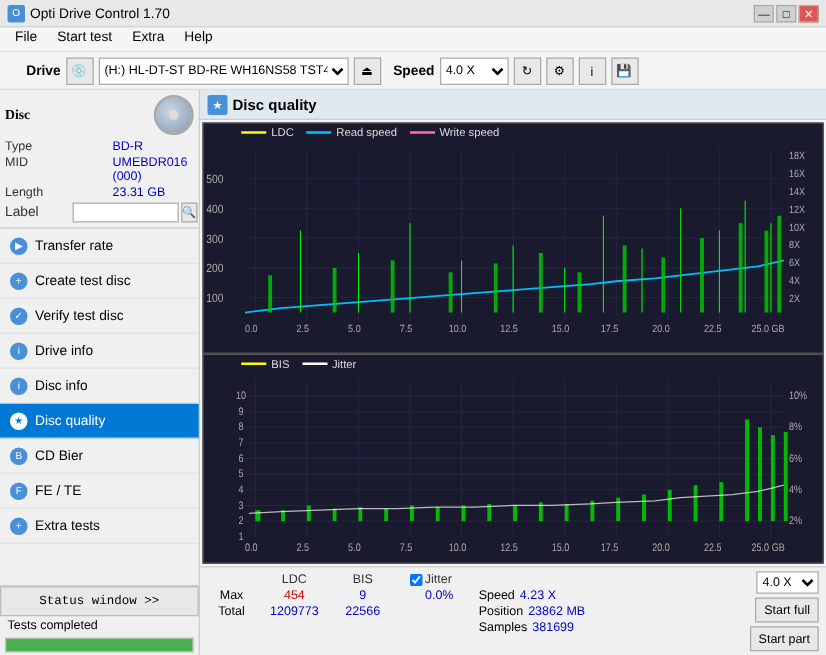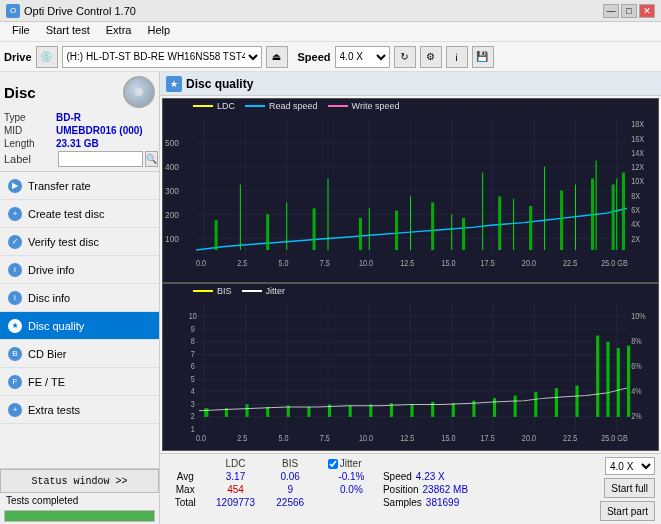--- a/index.html
+++ b/index.html
@@ -10,40 +10,40 @@
     .titlebar-left { display: flex; align-items: center; gap: 4px; font-size: 11px; }
     .titlebar-icon { width: 14px; height: 14px; background: #4a90d9; border-radius: 2px; display: flex; align-items: center; justify-content: center; color: white; font-size: 8px; }
     .titlebar-controls { display: flex; gap: 2px; }
     .titlebar-btn { width: 16px; height: 14px; background: #d0d0d0; border: 1px solid #aaa; font-size: 9px; display: flex; align-items: center; justify-content: center; cursor: pointer; }
 
     
     .menubar { background: #f5f5f5; height: 20px; display: flex; align-items: flex-start; padding: 0 4px; border-bottom: 1px solid #ddd; }
     .menu-item { padding: 2px 8px; font-size: 11px; cursor: pointer; }
 
     
-    .toolbar { background: #f5f5f5; height: 30px; display: flex; align-items: center; padding: 0 4px; border-bottom: 1px solid #ddd; gap: 4px; }
+    .toolbar { background: #f5f5f5; height: 30px; display: flex; align-items: center; padding: 0 21px; border-bottom: 1px solid #ddd; gap: 4px; }
     .toolbar-label { font-size: 11px; font-weight: bold; }
     .drive-select { height: 22px; font-size: 10px; width: 200px; border: 1px solid #aaa; background: white; }
     .toolbar-btn { width: 22px; height: 22px; background: #e8e8e8; border: 1px solid #aaa; display: flex; align-items: center; justify-content: center; cursor: pointer; font-size: 10px; }
     .speed-label { font-size: 11px; font-weight: bold; margin-left: 6px; }
     .speed-select { height: 22px; font-size: 10px; width: 55px; border: 1px solid #aaa; background: white; }
 
     
     .main { display: flex; height: calc(524px - 72px); }
 
     
     .sidebar { width: 160px; background: #f0f0f0; border-right: 1px solid #ccc; display: flex; flex-direction: column; }
 
     
     .disc-panel { padding: 4px; border-bottom: 1px solid #ccc; }
     .disc-header { display: flex; align-items: center; justify-content: space-between; margin-bottom: 4px; }
-    .disc-title { font-weight: bold; font-size: 15px; }
+    .disc-title { font-weight: bold; font-size: 11px; font-family: Liberation Serif, serif; }
     .disc-info-row { display: flex; gap: 0; font-size: 10px; margin-bottom: 2px; }
     .disc-info-label { color: #333; min-width: 52px; }
-    .disc-info-value { color: #0000cc; font-weight: 700; }
+    .disc-info-value { color: #0000cc; font-weight: 400; margin-left: 34px; }
     .label-row { display: flex; align-items: center; gap: 2px; margin-top: 2px; }
     .label-input { width: 85px; height: 16px; border: 1px solid #aaa; font-size: 10px; }
 
     
     .nav-list { flex: 1; }
     .nav-item { display: flex; align-items: center; height: 28px; padding: 0 8px; cursor: pointer; font-size: 11px; gap: 6px; border-bottom: 1px solid #e0e0e0; }
     .nav-item.active { background: #0078d4; color: white; }
     .nav-item-icon { width: 14px; height: 14px; border-radius: 7px; display: flex; align-items: center; justify-content: center; font-size: 8px; flex-shrink: 0; }
     .nav-item-icon.blue { background: #4a90d9; color: white; }
     .nav-item-icon.active-icon { background: white; color: #0078d4; }
@@ -438,27 +438,20 @@
               <th>
                 <label style="display:flex;align-items:center;gap:2px;cursor:pointer;">
                   <input type="checkbox" checked="" style="width: 10px; height: 10px;">
                   <span>Jitter</span>
                 </label>
               </th>
             </tr>
           </thead>
           <tbody>
             <tr>
-              <td>Avg</td>
-              <td class="blue">3.17</td>
-              <td class="blue">0.06</td>
-              <td></td>
-              <td class="blue">-0.1%</td>
-            </tr>
-            <tr>
               <td>Max</td>
               <td class="red">454</td>
               <td class="blue">9</td>
               <td></td>
               <td class="blue">0.0%</td>
             </tr>
             <tr>
               <td>Total</td>
               <td class="blue">1209773</td>
               <td class="blue">22566</td>

